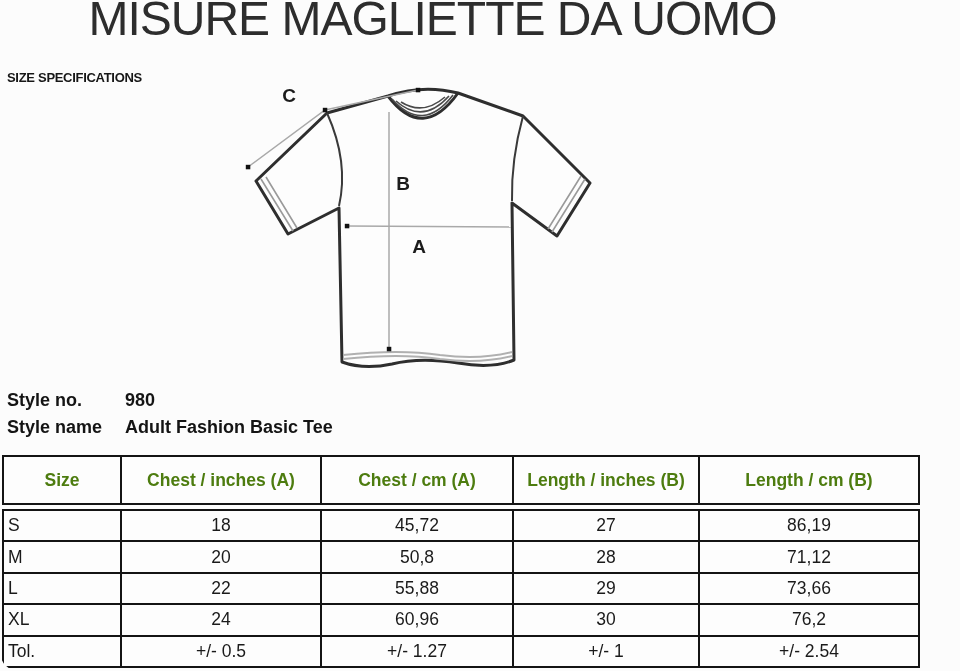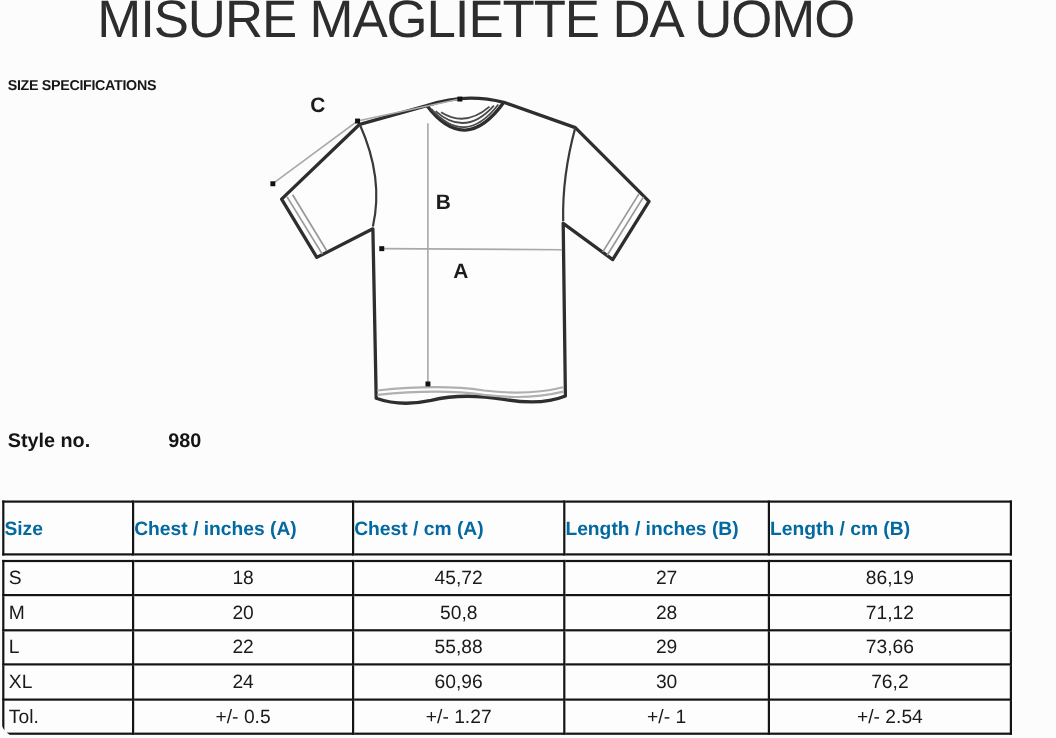--- a/index.html
+++ b/index.html
@@ -10,27 +10,27 @@
   .title { position:absolute; top:-5px; left:0; width:865px; text-align:center;
            font-size:48px; font-weight:400; line-height:1.0; color:#2d2d2d; letter-spacing:-1px; white-space:nowrap; }
 
   .subtitle { position:absolute; top:70px; left:7px; font-size:13px; font-weight:700; color:#171717; letter-spacing:-0.3px; }
 
   .diagram { position:absolute; left:220px; top:75px; width:400px; height:310px; }
   .diagram svg { width:100%; height:100%; display:block; }
   .meas-label { font-size:19px; font-weight:700; fill:#1c1c1c; font-family:"Liberation Sans","DejaVu Sans",sans-serif; }
 
   .style-info { position:absolute; left:7px; top:387px; font-size:18px; font-weight:700; color:#141414; }
-  .style-row { display:flex; height:27px; align-items:center;gap:28px; }
+  .style-row { display:flex; height:27px; align-items:center; }
   .style-label { width:118px; }
 
   table { border-collapse:collapse; table-layout:fixed; position:absolute; left:2px; width:916px; background:#fdfdfd; }
   td,th { border:2px solid #141414; font-size:17.5px; overflow:hidden; white-space:nowrap; }
   .head-table { top:455px; height:50px; }
-  .head-table th { font-weight:700; text-align:left; color:#0369a1; }
+  .head-table th { font-weight:700; text-align:center; color:#4d7c0f; }
   .body-table { top:509px; height:159px; }
   .body-table td { font-weight:400; text-align:center; color:#1a1a1a; height:26px; }
   .body-table td.size-cell { text-align:left; padding-left:4px; }
   col.c1{width:118px;} col.c2{width:200px;} col.c3{width:192px;} col.c4{width:186px;} col.c5{width:220px;}
 </style>
 </head>
 <body>
 
 <div class="page">
 
@@ -75,20 +75,24 @@
       <text class="meas-label" x="289" y="102" text-anchor="middle">C</text>
       <text class="meas-label" x="403" y="190" text-anchor="middle">B</text>
       <text class="meas-label" x="419" y="253" text-anchor="middle">A</text>
     </svg>
   </div>
 
   <div class="style-info">
     <div class="style-row">
       <span class="style-label">Style no.</span>
       <span class="style-value">980</span>
+    </div>
+    <div class="style-row">
+      <span class="style-label">Style name</span>
+      <span class="style-value">Adult Fashion Basic Tee</span>
     </div>
   </div>
 
   <table class="head-table">
     <colgroup>
         <col class="c1">
         <col class="c2">
         <col class="c3">
         <col class="c4">
         <col class="c5">

